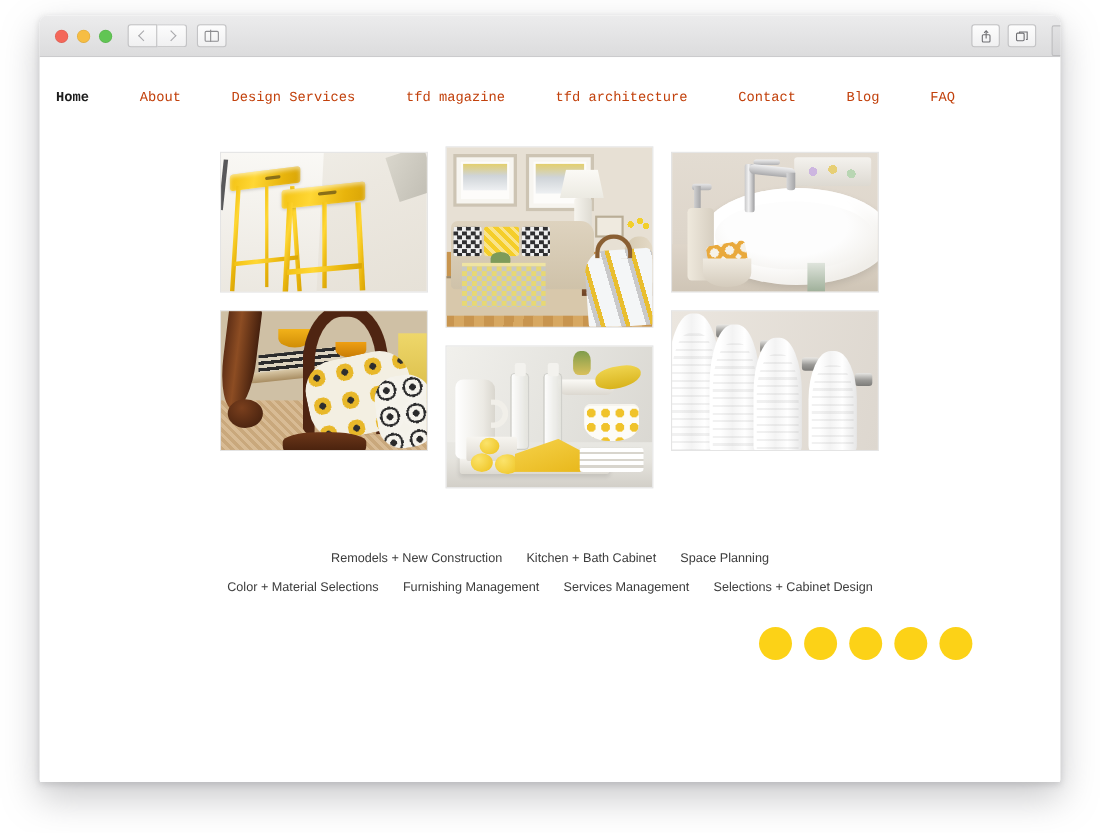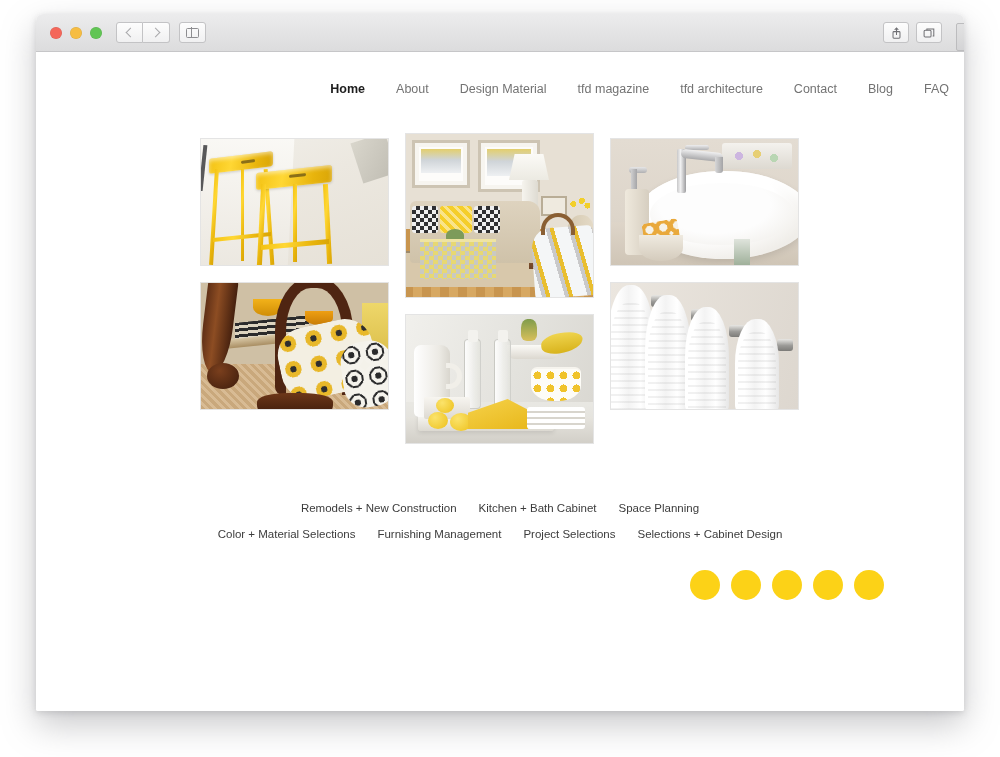--- a/index.html
+++ b/index.html
@@ -171,27 +171,28 @@
   .logo-tagline {
     font-size: 21px;
     letter-spacing: 1.2px;
     color: #a0a0a0;
     font-weight: 300;
   }
 
   .nav {
     margin-top: 30px;
     display: flex;
-    justify-content: flex-end;
+    justify-content: flex-start;
     align-items: center;
-    gap: 1px;
+    gap: 16px;
+    font-family: Liberation Mono, monospace;
   }
   .nav-item {
     font-size: 12.5px;
-    color: #737373;
+    color: #c2410c;
     padding: 0 15px;
     white-space: nowrap;
     text-decoration: none;
   }
   .nav-item.active { font-weight: bold; color: #1d1d1d; }
 
   
   .gallery {
     margin: 37px auto 0;
     width: 600px;
@@ -545,21 +546,21 @@
 
     <div class="new-tab-btn">+</div>
   </div>
 
   <div class="page">
 
 
     <div class="nav">
       <a class="nav-item active">Home</a>
       <a class="nav-item">About</a>
-      <a class="nav-item">Design Material</a>
+      <a class="nav-item">Design Services</a>
       <a class="nav-item">tfd magazine</a>
       <a class="nav-item">tfd architecture</a>
       <a class="nav-item">Contact</a>
       <a class="nav-item">Blog</a>
       <a class="nav-item">FAQ</a>
     </div>
 
     <div class="gallery">
 
       <div class="col side">
@@ -685,21 +686,21 @@
 
     <div class="services">
       <div class="service-row">
         <span class="service-item">Remodels + New Construction</span>
         <span class="service-item">Kitchen + Bath Cabinet</span>
         <span class="service-item">Space Planning</span>
       </div>
       <div class="service-row">
         <span class="service-item">Color + Material Selections</span>
         <span class="service-item">Furnishing Management</span>
-        <span class="service-item">Project Selections</span>
+        <span class="service-item">Services Management</span>
         <span class="service-item">Selections + Cabinet Design</span>
       </div>
     </div>
 
     <div class="social">
 
       <a class="social-icon">
         
       </a>
 

